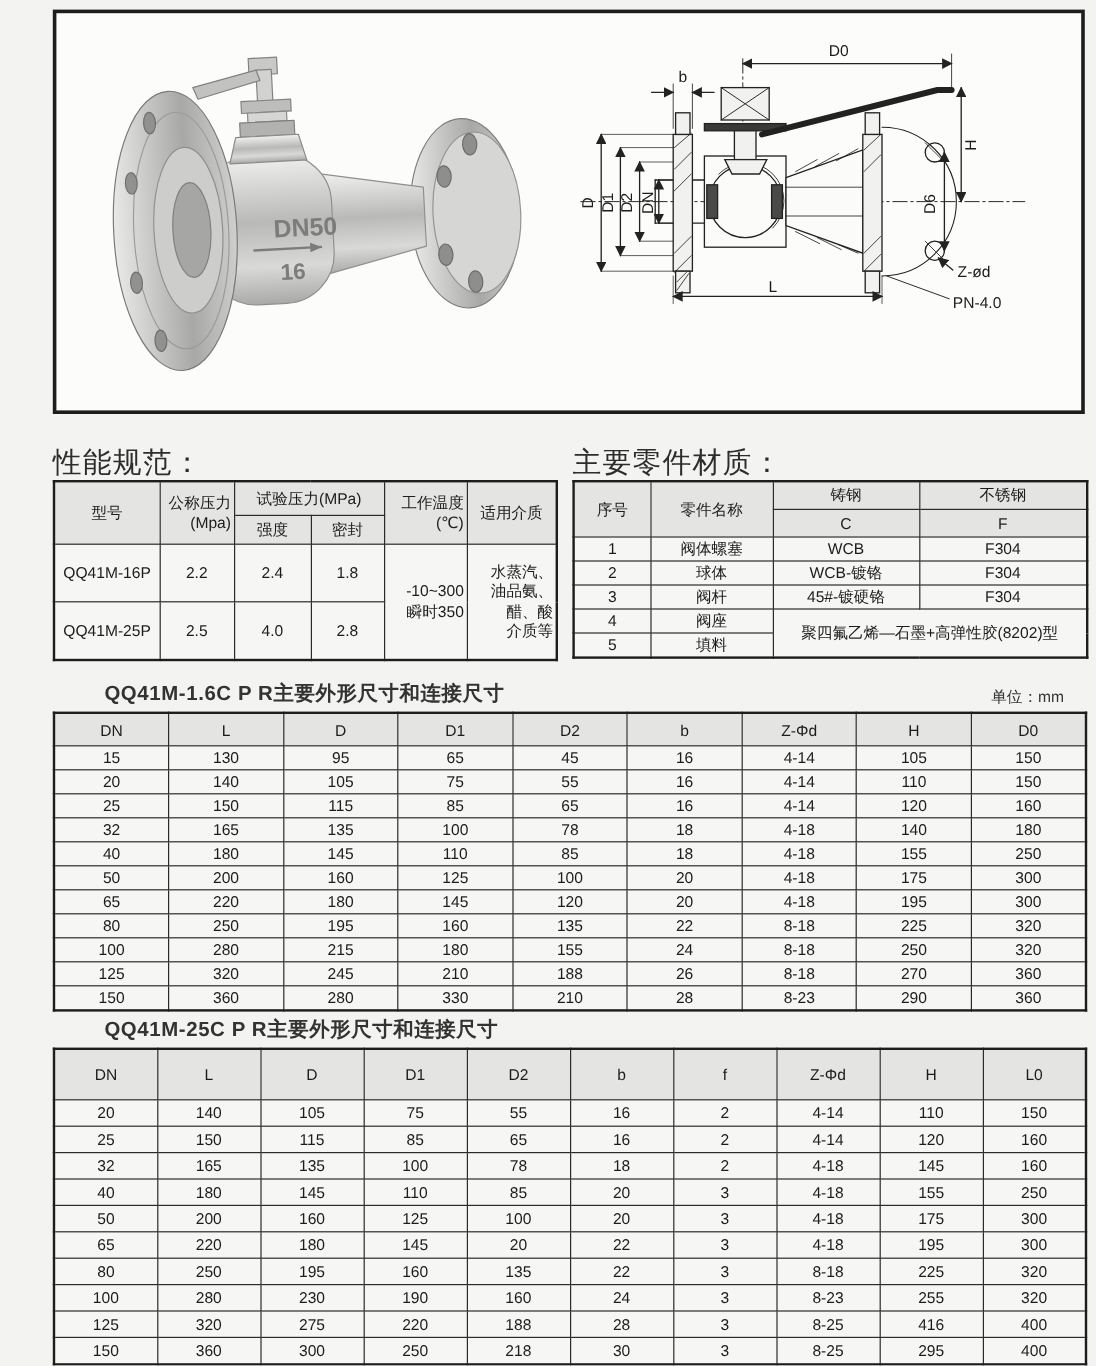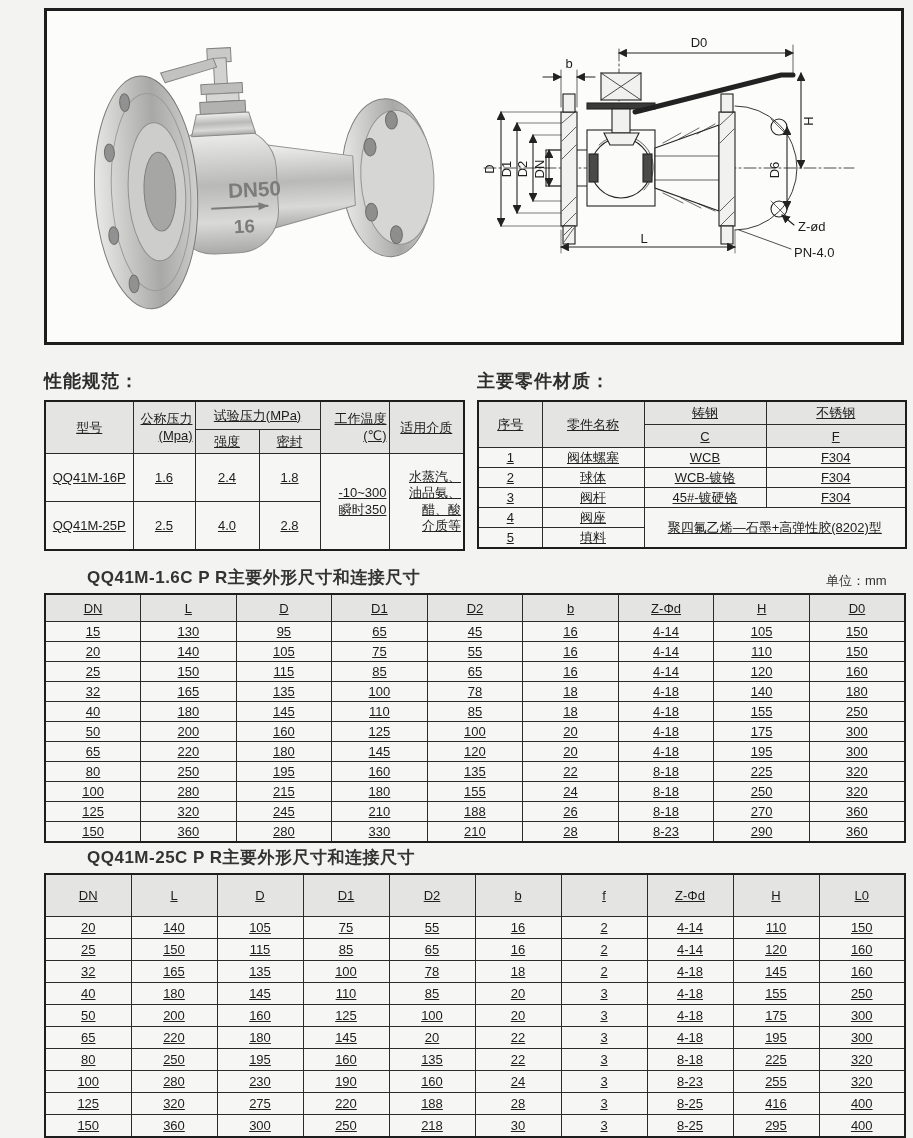--- a/index.html
+++ b/index.html
@@ -10,28 +10,27 @@
     color:#222;
   }
   .hero{
     position:absolute;left:44px;top:8px;width:860px;height:337px;
     background:var(--panel-bg,#fcfcfb);
     border:3px solid var(--line,#1d1d1d);box-sizing:border-box;overflow:hidden;
   }
   .photo-wrap{position:absolute;left:14px;top:6px;}
   .draw-wrap{position:absolute;left:402px;top:4px;}
   .sec-title{
-    position:absolute;font-size:18px;font-weight:bold;color:#2d2d2d;letter-spacing:1px;
+    position:absolute;font-size:24px;font-weight:normal;color:#2d2d2d;letter-spacing:1px;
   }
   .t-title{position:absolute;font-size:17px;font-weight:bold;color:#333;letter-spacing:.5px;margin-left:43px;}
   .unit{position:absolute;font-size:13px;color:#333;}
   table{
     border-collapse:collapse;table-layout:fixed;position:absolute;
     background:var(--cell-bg,#f6f6f4);
-    text-decoration:underline;
   }
   th,td{
     border:1px solid #2b2b2b;text-align:center;vertical-align:middle;
     font-size:13px;padding:0 2px;overflow:hidden;color:#1c1c1c;
   }
   th{background:var(--header-bg,#e4e4e2);font-weight:normal;}
   .pre{white-space:pre-line;line-height:1.25;text-align:right;}
   
   .perf{left:44px;top:400px;width:419px;border:2px solid #1d1d1d;}
   .perf .h1 th{height:27px;}
@@ -230,21 +229,21 @@
     <th rowspan="2" class="pre">工作温度
 (℃)</th>
     <th rowspan="2">适用介质</th>
   </tr>
   <tr class="h2">
     <th>强度</th>
     <th>密封</th>
   </tr>
   <tr>
     <td>QQ41M-16P</td>
-    <td>1.6</td>
+    <td>2.2</td>
     <td>2.4</td>
     <td>1.8</td>
     <td rowspan="2" class="pre">-10~300
 瞬时350</td>
     <td rowspan="2" class="pre">水蒸汽、
 油品氨、
 醋、酸
 介质等</td>
   </tr>
   <tr>

